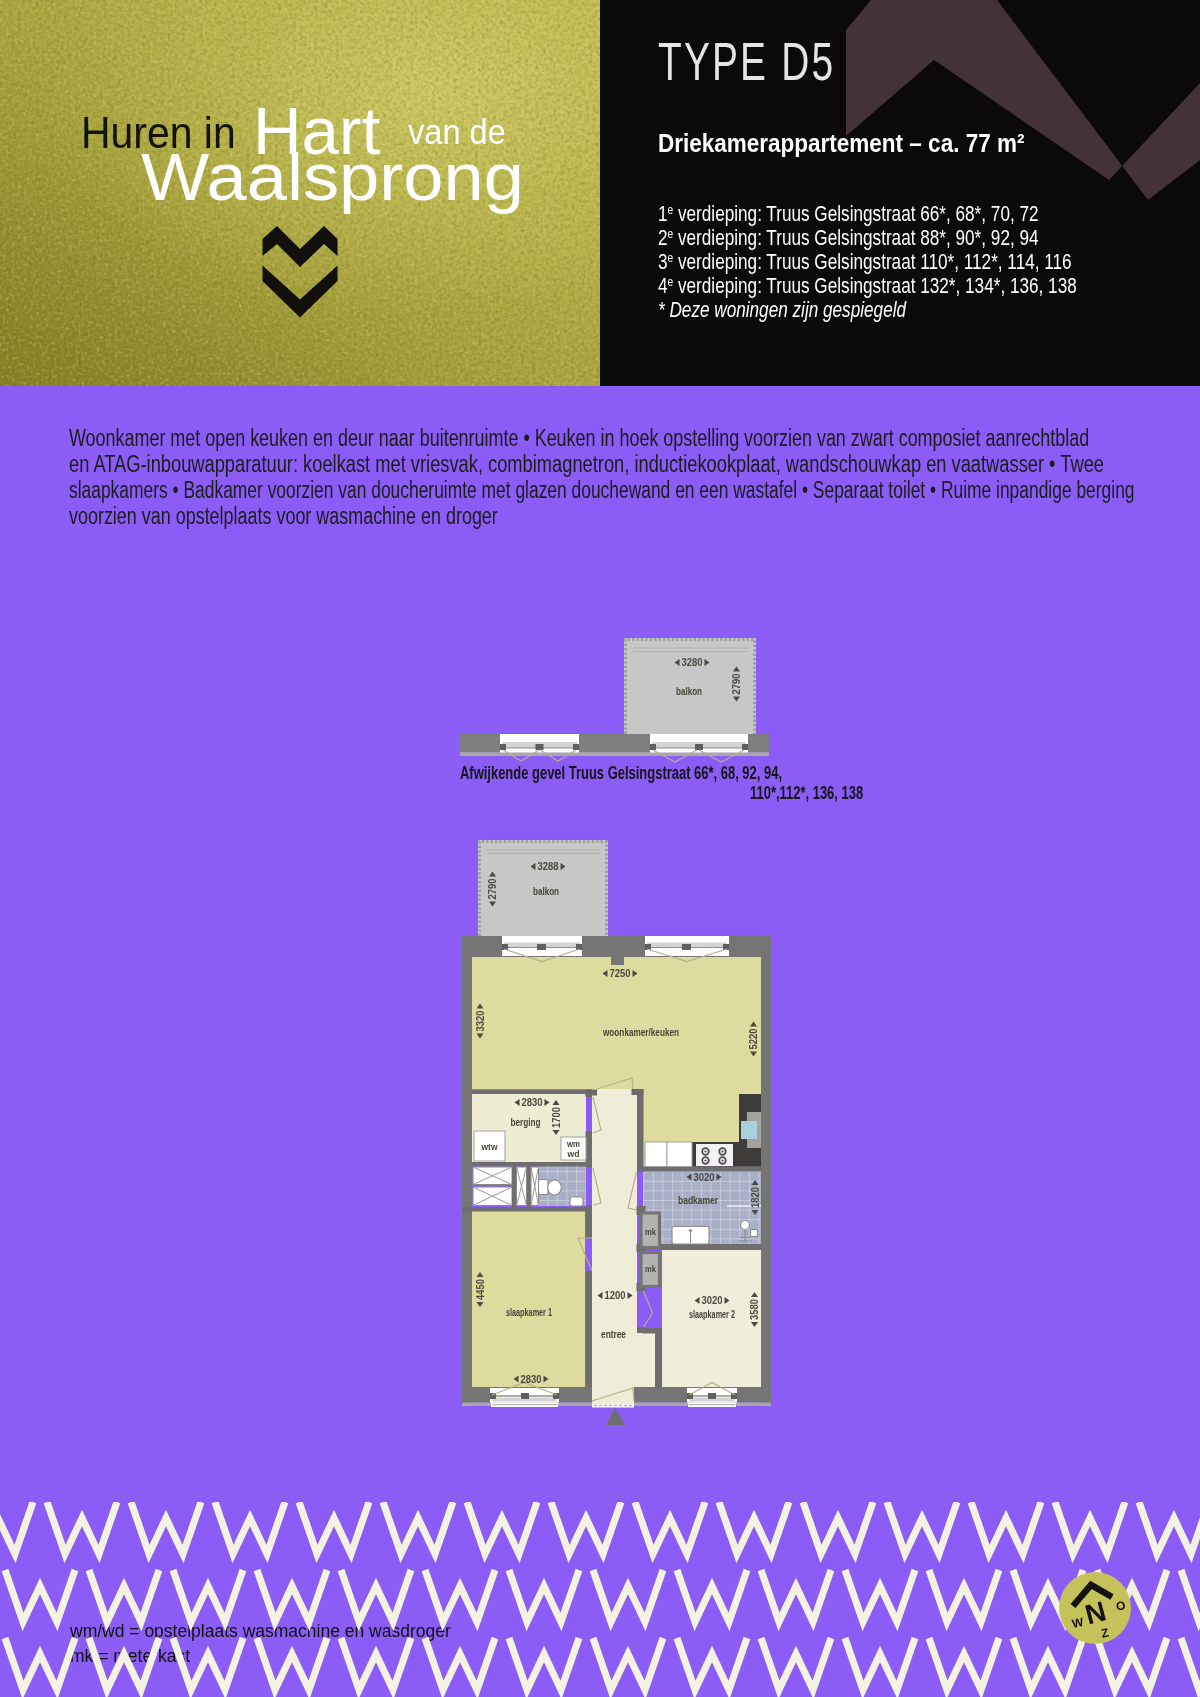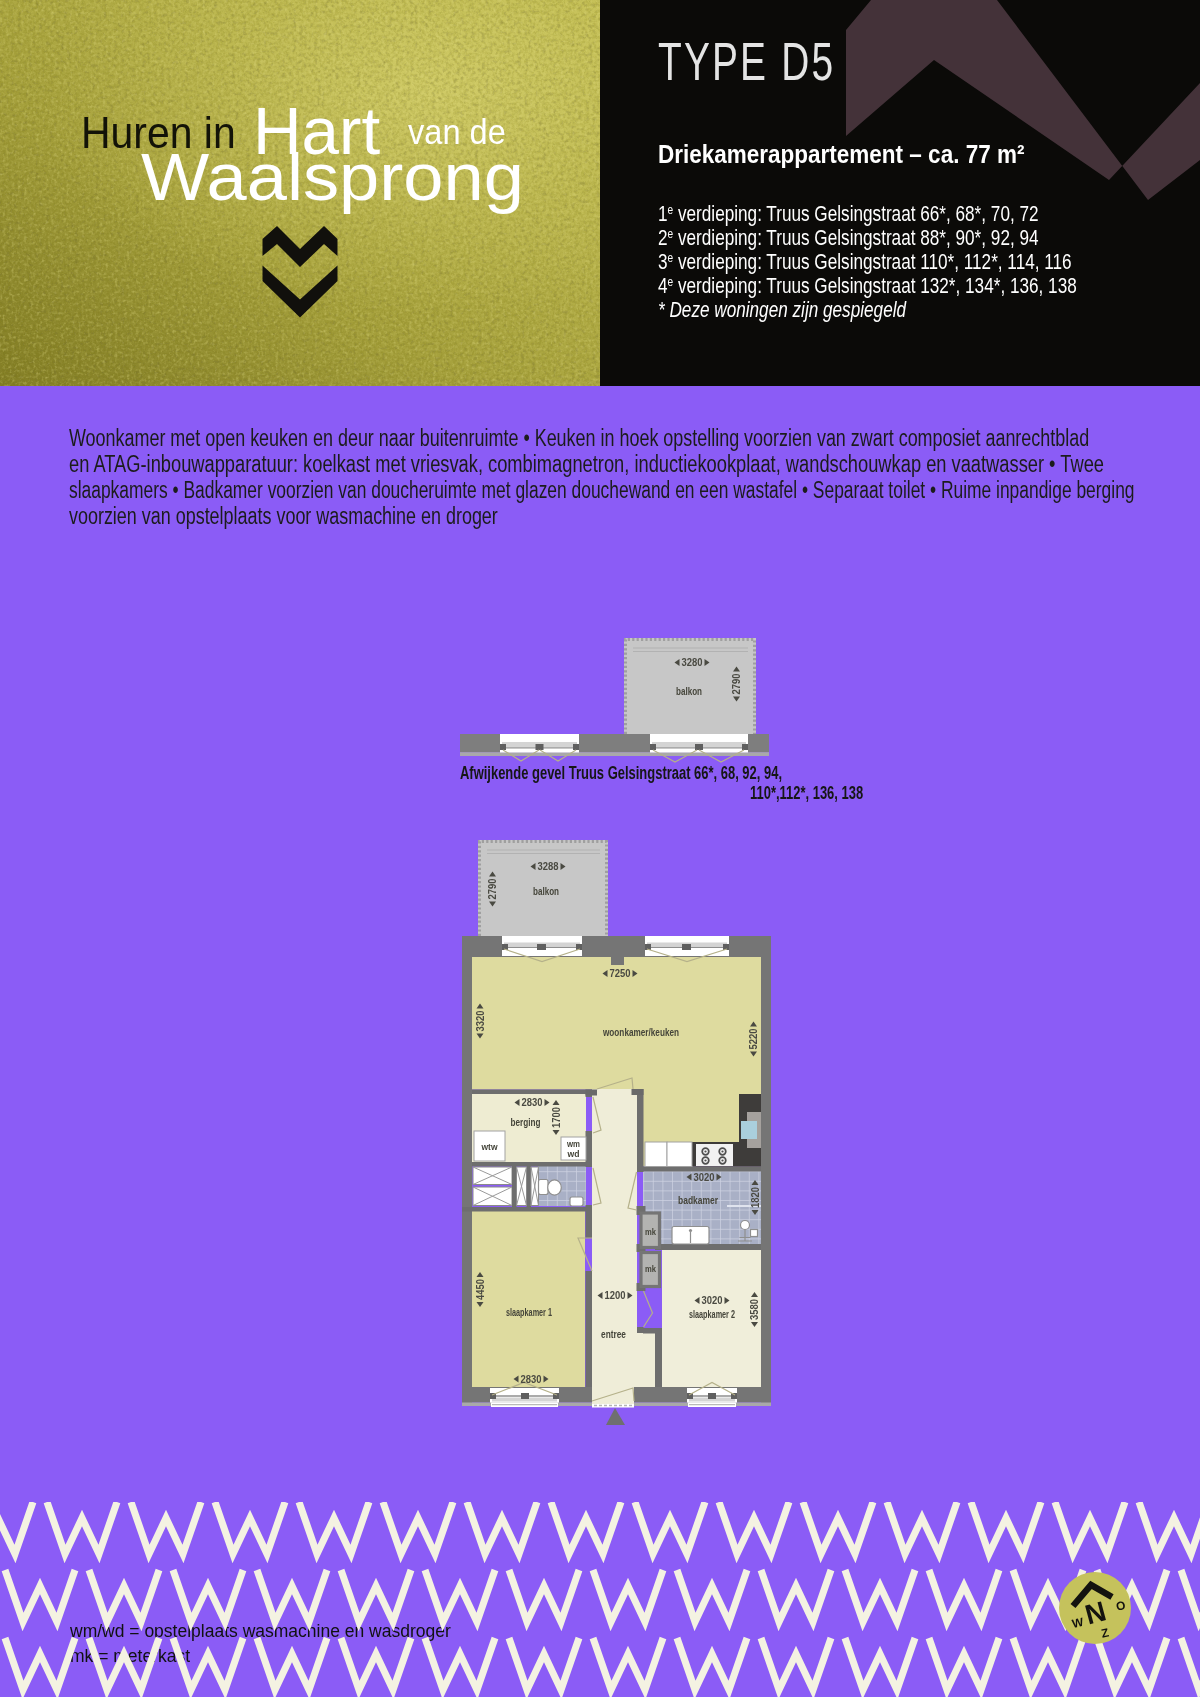--- a/index.html
+++ b/index.html
@@ -52,21 +52,21 @@
 
 <div class="abs" style="left:600px;top:0;width:600px;height:386px;background:#0b0a08;overflow:hidden;">
 
   <svg width="600" height="386" viewBox="0 0 600 386" style="position:absolute;left:0;top:0">
     <polygon fill="#443239" points="246,30 271,0 397,0 548,200 600,160 600,83 509,180 334,60 246,136"></polygon>
   </svg>
 </div>
 
 <div class="abs" style="left:658px;top:30px;color:#e4e4e4;font-size:54px;"><span class="cx" style="transform:scaleX(0.72);letter-spacing:3px;">TYPE D5</span></div>
 
-<div class="abs" style="left:658px;top:140px;color:#fff;font-size:25px;font-weight:bold;"><span class="cx" style="transform:scaleX(0.90)">Driekamerappartement – ca. 77 m²</span></div>
+<div class="abs" style="left:658px;top:129px;color:#fff;font-size:25px;font-weight:bold;"><span class="cx" style="transform:scaleX(0.90)">Driekamerappartement – ca. 77 m²</span></div>
 
 <div class="abs" style="left:658px;top:180px;color:#fff;font-size:22px;line-height:24px;margin-top:22px;">
   <div><span class="cx" style="transform:scaleX(0.78)">1<sup>e</sup> verdieping: Truus Gelsingstraat 66*, 68*, 70, 72</span></div>
   <div><span class="cx" style="transform:scaleX(0.78)">2<sup>e</sup> verdieping: Truus Gelsingstraat 88*, 90*, 92, 94</span></div>
   <div><span class="cx" style="transform:scaleX(0.78)">3<sup>e</sup> verdieping: Truus Gelsingstraat 110*, 112*, 114, 116</span></div>
   <div><span class="cx" style="transform:scaleX(0.78)">4<sup>e</sup> verdieping: Truus Gelsingstraat 132*, 134*, 136, 138</span></div>
   <div style="font-style:italic;"><span class="cx" style="transform:scaleX(0.78)">* Deze woningen zijn gespiegeld</span></div>
 </div>
 
 <div class="abs" style="left:69px;top:425px;color:#1c1c1c;font-size:23px;line-height:26px;">

